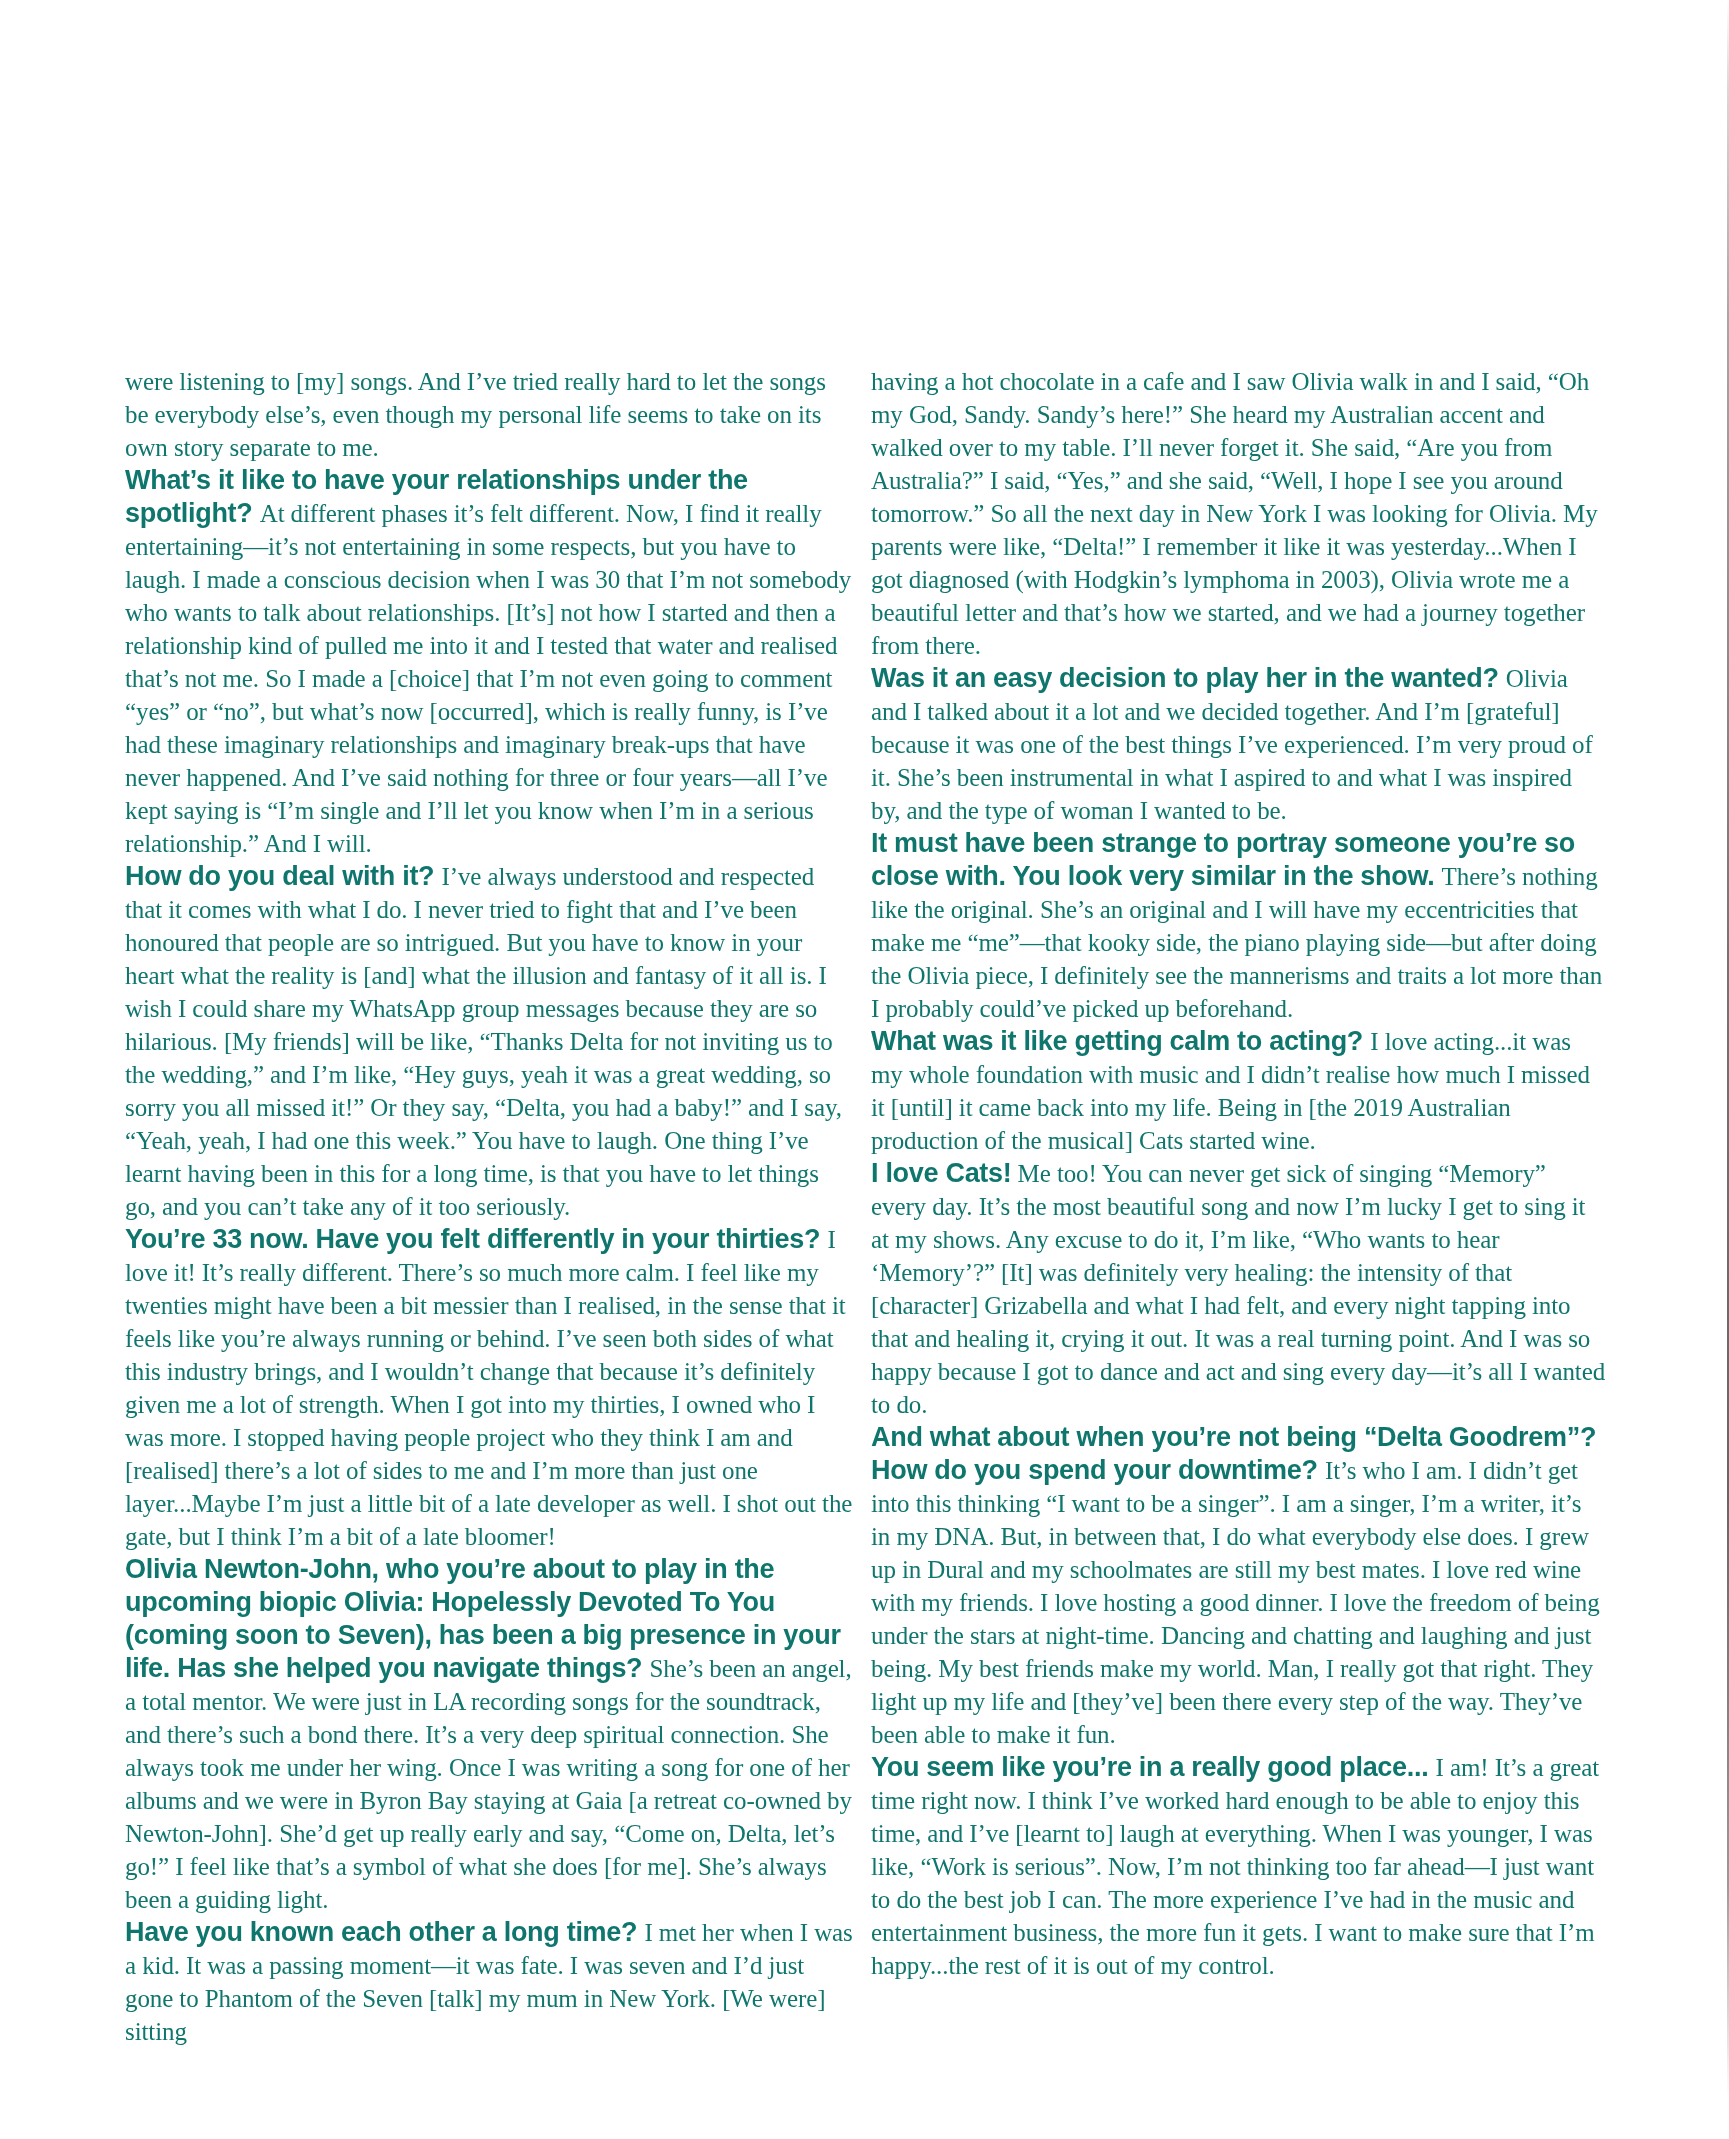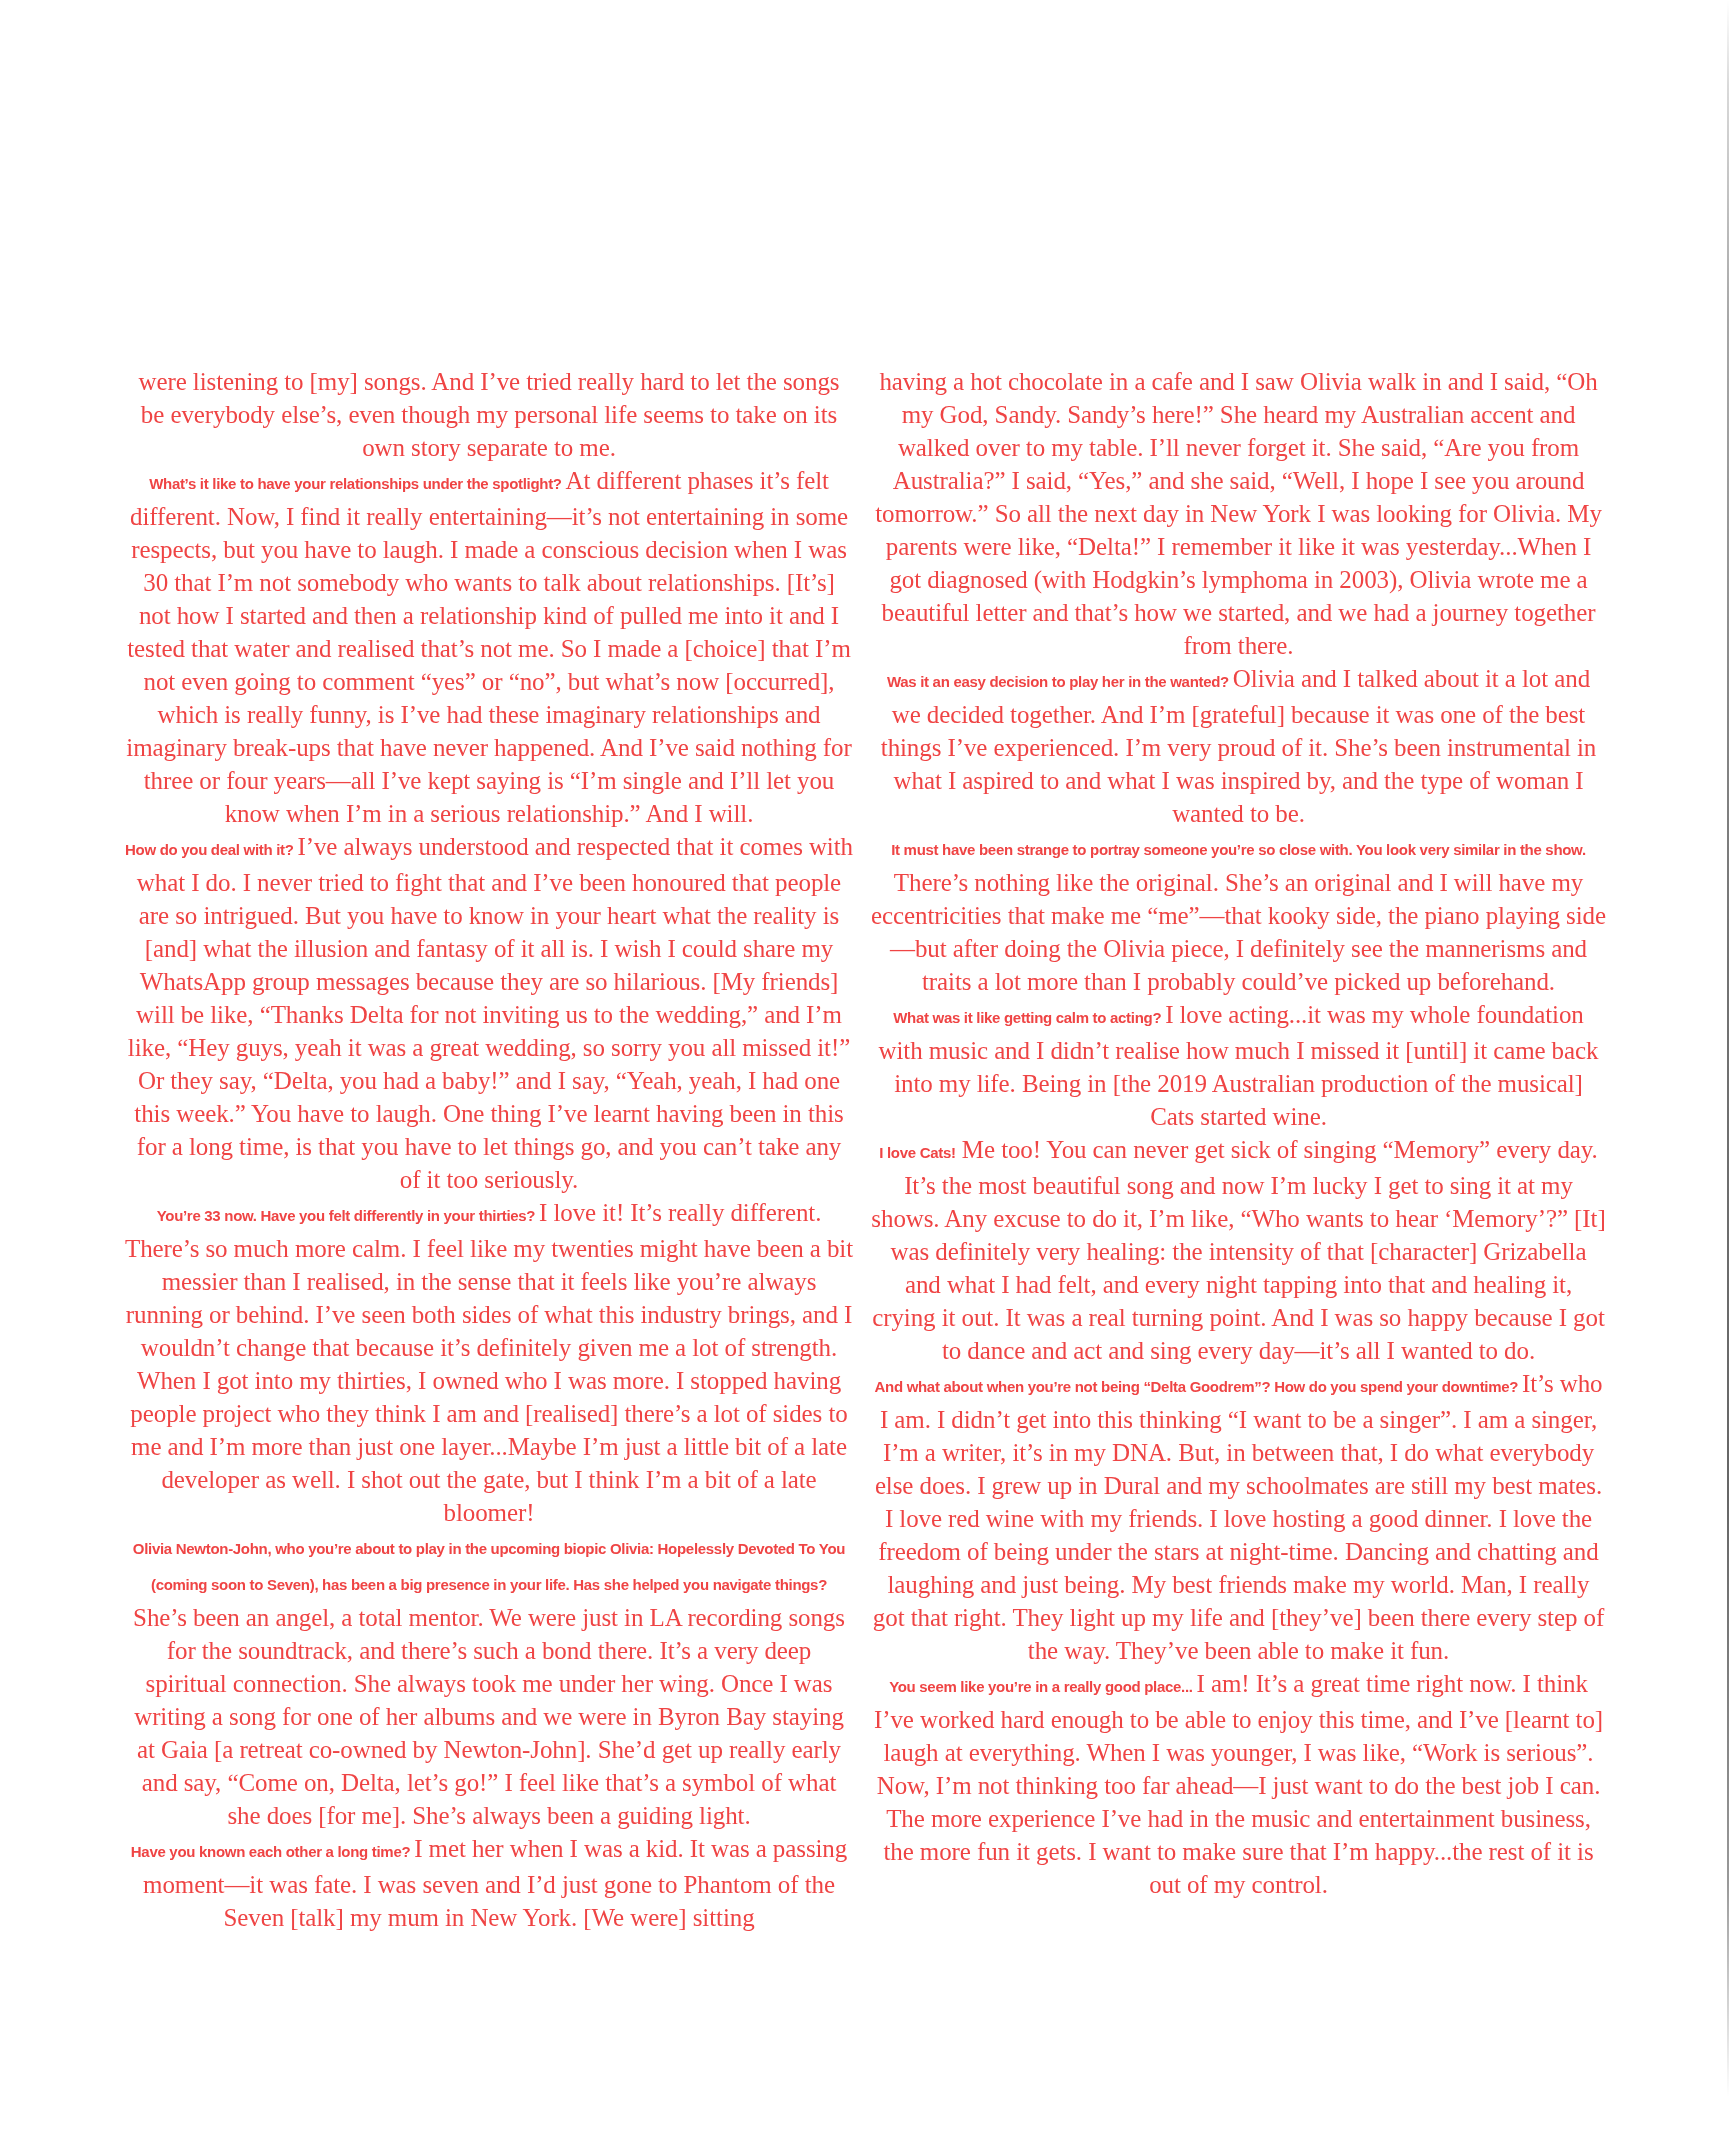--- a/index.html
+++ b/index.html
@@ -19,28 +19,28 @@
     position:absolute;
     top:0;
   }
   .col-left{ left:0; width:728px; }
   .col-right{ left:746px; width:735px; }
   .col p{
     margin:0;
     font-family:"Liberation Serif", serif;
     font-size:25px;
     line-height:33px;
-    color:#ef4444;
-    text-align:center;
+    color:#0f766e;
+    text-align:left;
     letter-spacing:-0.1px;
   }
   .q{
     font-family:"Liberation Sans", sans-serif;
     font-weight:700;
-    font-size:15px;
+    font-size:27px;
     letter-spacing:-0.3px;
   }
   .i{ }
   .edge-shadow{
     position:absolute;
     right:0;
     top:0;
     width:2.6px;
     height:100%;
     background:linear-gradient(180deg,

